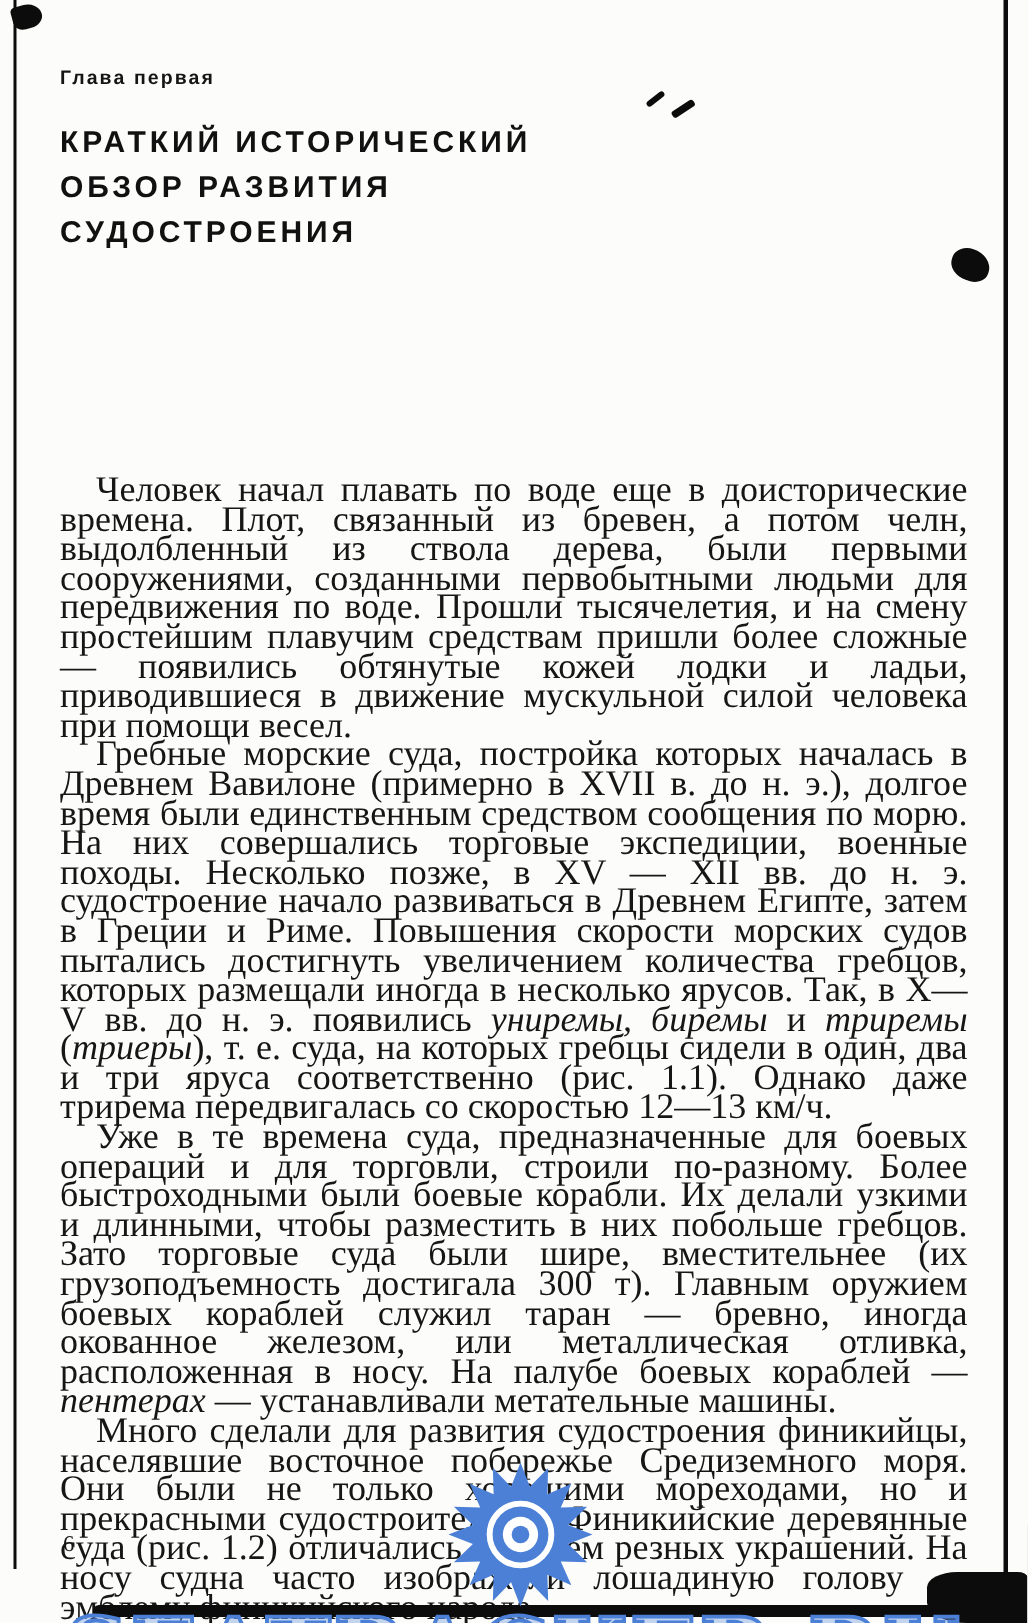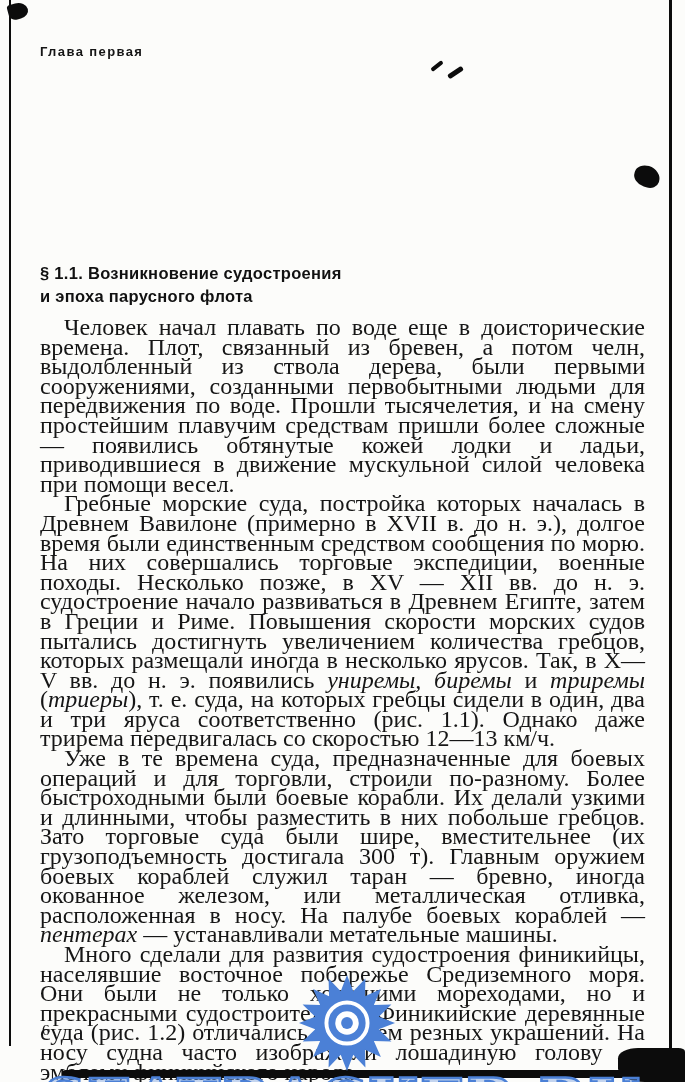--- a/index.html
+++ b/index.html
@@ -133,21 +133,21 @@
   <div class="artifact a-right-line"></div>
   <div class="artifact a-topleft-blob"></div>
   <div class="artifact a-mark1"></div>
   <div class="artifact a-mark2"></div>
   <div class="artifact a-right-blob"></div>
   <div class="artifact a-bottom-band"></div>
   <div class="artifact a-bottomright-blob"></div>
 
   <div class="content">
     <div class="chapter-label">Глава первая</div>
-    <h2 class="section-heading">§ 1.1. Возникновение судостроения<br>и эпоха парусного флота</h2>
+    <h1 class="page-title">КРАТКИЙ ИСТОРИЧЕСКИЙ<br>ОБЗОР РАЗВИТИЯ<br>СУДОСТРОЕНИЯ</h1>
     <div class="body-text">
         <p class="para"><span>Человек начал плавать по воде еще в доисторические времена. Плот, связанный из бревен, а потом челн, выдолбленный из ствола дерева, были первыми сооружениями, созданными первобытными людьми для передвижения по воде. Прошли тысячелетия, и на смену простейшим плавучим средствам пришли более сложные — появились обтянутые кожей лодки и ладьи, приводившиеся в движение мускульной силой человека при помощи весел.</span></p>
         <p class="para"><span>Гребные морские суда, постройка которых началась в Древнем Вавилоне (примерно в XVII в. до н. э.), долгое время были единственным средством сообщения по морю. На них совершались торговые экспедиции, военные походы. Несколько позже, в XV — XII вв. до н. э. судостроение начало развиваться в Древнем Египте, затем в Греции и Риме. Повышения скорости морских судов пытались достигнуть увеличением количества гребцов, которых размещали иногда в несколько ярусов. Так, в X—V вв. до н. э. появились </span><i>униремы, биремы</i><span> и </span><i>триремы</i><span> (</span><i>триеры</i><span>), т. е. суда, на которых гребцы сидели в один, два и три яруса соответственно (рис. 1.1). Однако даже трирема передвигалась со скоростью 12—13 км/ч.</span></p>
         <p class="para"><span>Уже в те времена суда, предназначенные для боевых операций и для торговли, строили по-разному. Более быстроходными были боевые корабли. Их делали узкими и длинными, чтобы разместить в них побольше гребцов. Зато торговые суда были шире, вместительнее (их грузоподъемность достигала 300 т). Главным оружием боевых кораблей служил таран — бревно, иногда окованное железом, или металлическая отливка, расположенная в носу. На палубе боевых кораблей — </span><i>пентерах</i><span> — устанавливали метательные машины.</span></p>
         <p class="para"><span>Много сделали для развития судостроения финикийцы, населявшие восточное побережье Средиземного моря. Они были не только хорошими мореходами, но и прекрасными судостроителями. Финикийские деревянные суда (рис. 1.2) отличались обилием резных украшений. На носу судна часто изображали лошадиную голову — эмблему финикийского народа.</span></p>
       </div>
     <div class="page-number">6</div>
   </div>
 
   <div class="watermark" style="--wm-color: #4b80d6;">

